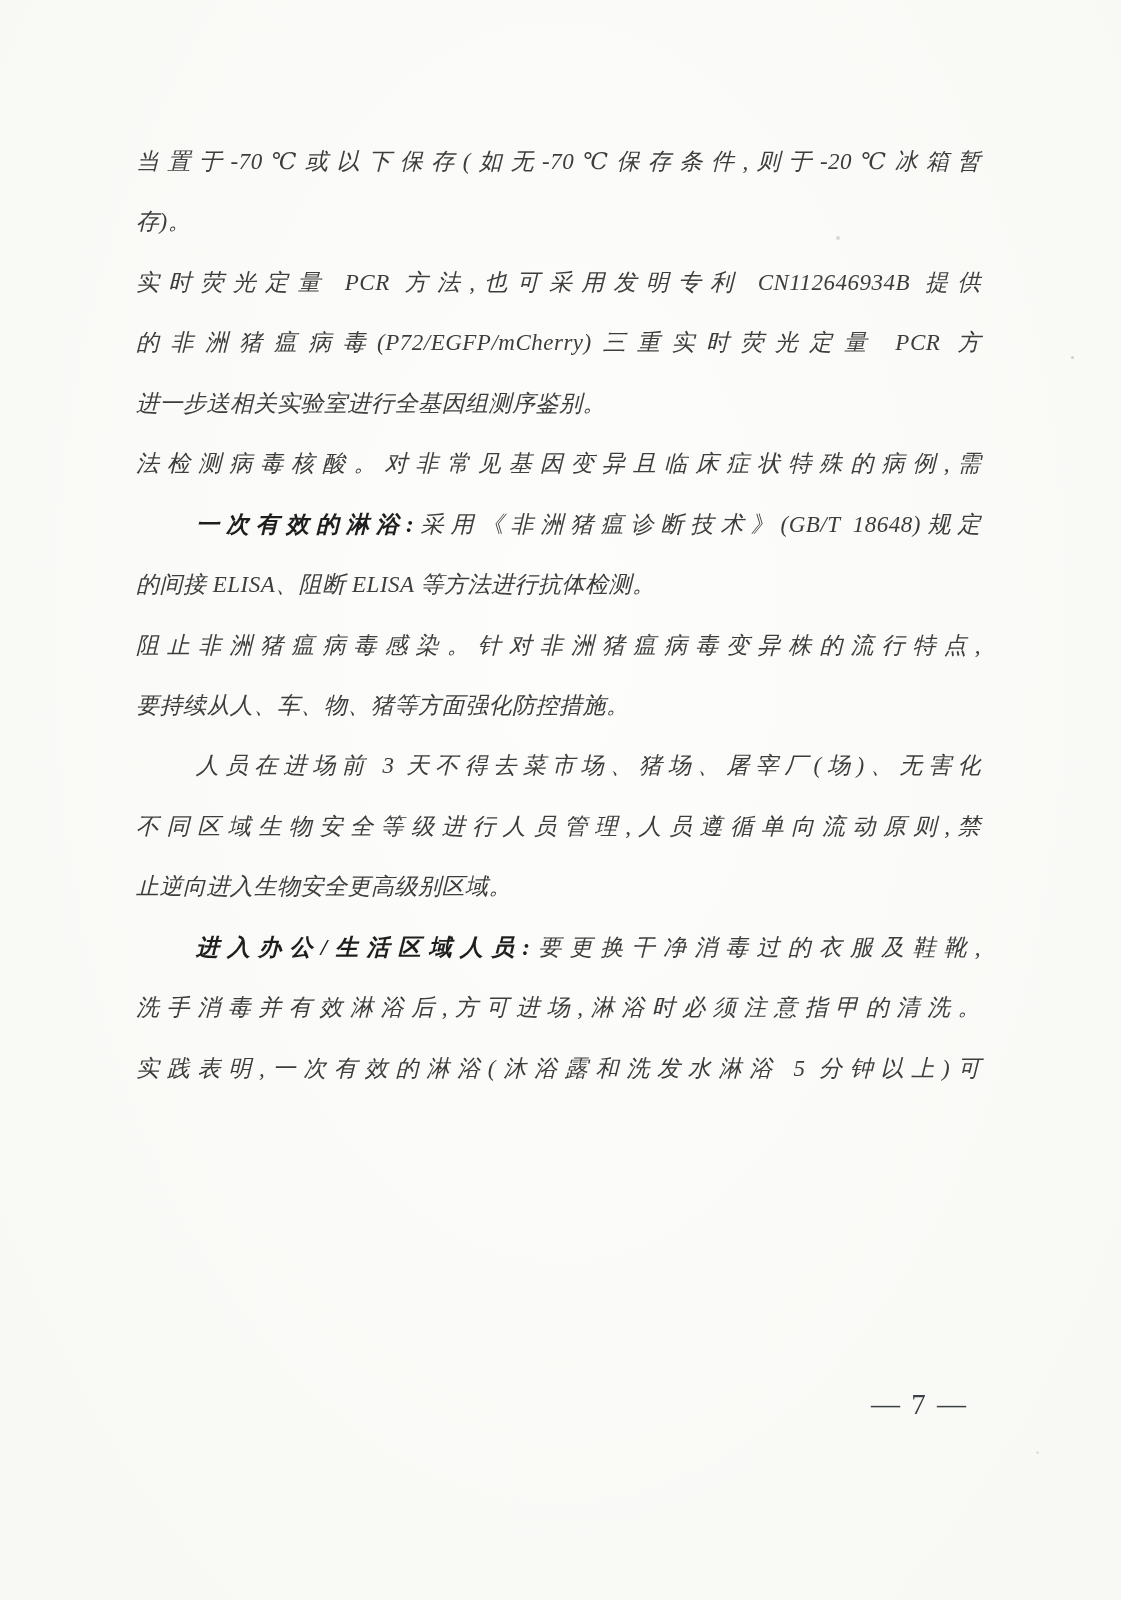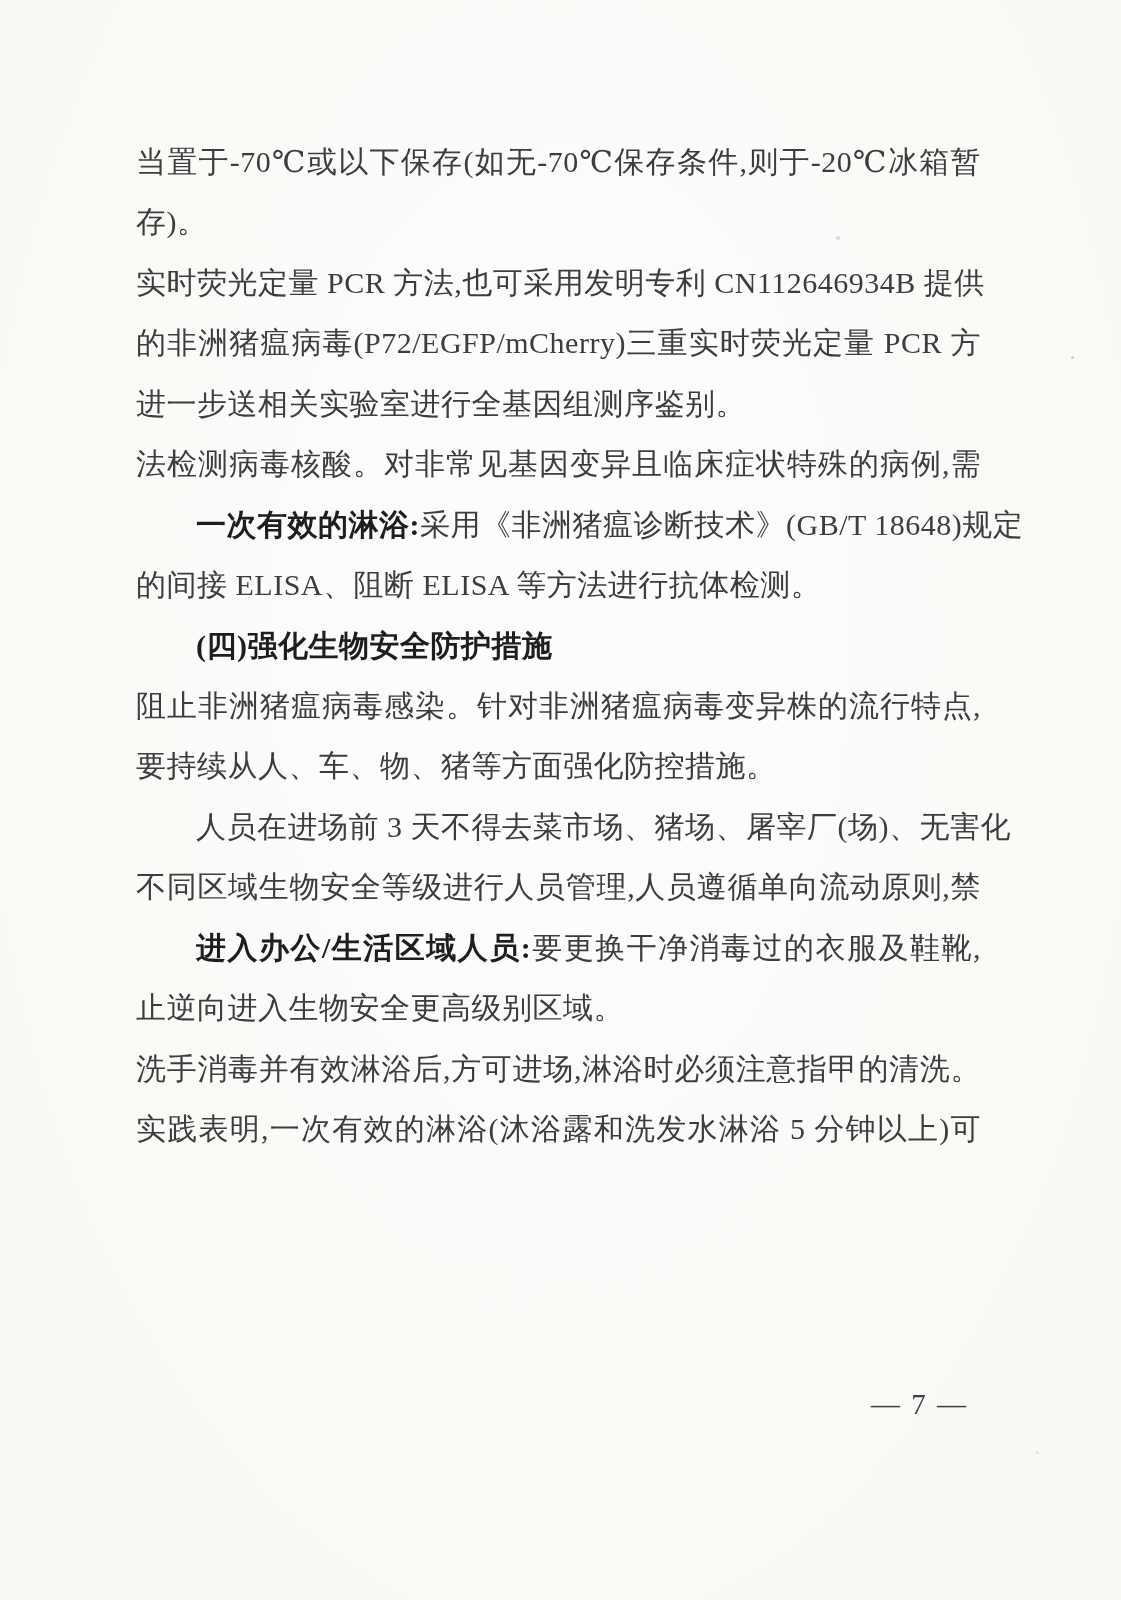--- a/index.html
+++ b/index.html
@@ -24,28 +24,29 @@
     font-family: "Liberation Serif", "DejaVu Serif", serif;
     color: var(--ink);
   }
   .doc-body {
     position: absolute;
     left: 136px;
     top: 132px;
     width: 845px;
   }
   .doc-line {
-    font-size: 30px;
+    font-size: 23px;
     height: 60.45px;
     line-height: 60.45px;
     letter-spacing: 0.5px;
     white-space: nowrap;
     text-align: justify;
     text-align-last: left;
     overflow: visible;
+    font-style: italic;
   }
   .doc-line.justify {
     text-align-last: justify;
   }
   .doc-line.indent {
     text-indent: 60px;
   }
   .seg-bold {
     font-weight: 700;
     color: var(--ink-bold);
@@ -75,27 +76,26 @@
 <div class="page">
   <div class="doc-body" id="doc-body">
       <div class="doc-line justify"><span class="seg-normal">当置于-70℃或以下保存(如无-70℃保存条件,则于-20℃冰箱暂</span></div>
       <div class="doc-line"><span class="seg-normal">存)。</span></div>
       <div class="doc-line justify"><span class="seg-normal">实时荧光定量 PCR 方法,也可采用发明专利 CN112646934B 提供</span></div>
       <div class="doc-line justify"><span class="seg-normal">的非洲猪瘟病毒(P72/EGFP/mCherry)三重实时荧光定量 PCR 方</span></div>
       <div class="doc-line"><span class="seg-normal">进一步送相关实验室进行全基因组测序鉴别。</span></div>
       <div class="doc-line justify"><span class="seg-normal">法检测病毒核酸。对非常见基因变异且临床症状特殊的病例,需</span></div>
       <div class="doc-line justify indent"><span class="seg-bold">一次有效的淋浴:</span><span class="seg-normal">采用《非洲猪瘟诊断技术》(GB/T 18648)规定</span></div>
       <div class="doc-line"><span class="seg-normal">的间接 ELISA、阻断 ELISA 等方法进行抗体检测。</span></div>
-      <div class="doc-line indent"><span class="seg-bold">(四)强化生物安全防护措施</span></div>
       <div class="doc-line justify"><span class="seg-normal">阻止非洲猪瘟病毒感染。针对非洲猪瘟病毒变异株的流行特点,</span></div>
       <div class="doc-line"><span class="seg-normal">要持续从人、车、物、猪等方面强化防控措施。</span></div>
       <div class="doc-line justify indent"><span class="seg-normal">人员在进场前 3 天不得去菜市场、猪场、屠宰厂(场)、无害化</span></div>
       <div class="doc-line justify"><span class="seg-normal">不同区域生物安全等级进行人员管理,人员遵循单向流动原则,禁</span></div>
+      <div class="doc-line"><span class="seg-normal">止逆向进入生物安全更高级别区域。</span></div>
       <div class="doc-line justify indent"><span class="seg-bold">进入办公/生活区域人员:</span><span class="seg-normal">要更换干净消毒过的衣服及鞋靴,</span></div>
-      <div class="doc-line"><span class="seg-normal">止逆向进入生物安全更高级别区域。</span></div>
       <div class="doc-line justify"><span class="seg-normal">洗手消毒并有效淋浴后,方可进场,淋浴时必须注意指甲的清洗。</span></div>
       <div class="doc-line justify"><span class="seg-normal">实践表明,一次有效的淋浴(沐浴露和洗发水淋浴 5 分钟以上)可</span></div>
     </div>
   <div class="page-number">— 7 —</div>
   <div class="speck s1"></div>
   <div class="speck s2"></div>
   <div class="speck s3"></div>
 </div>
 
 </body></html>

